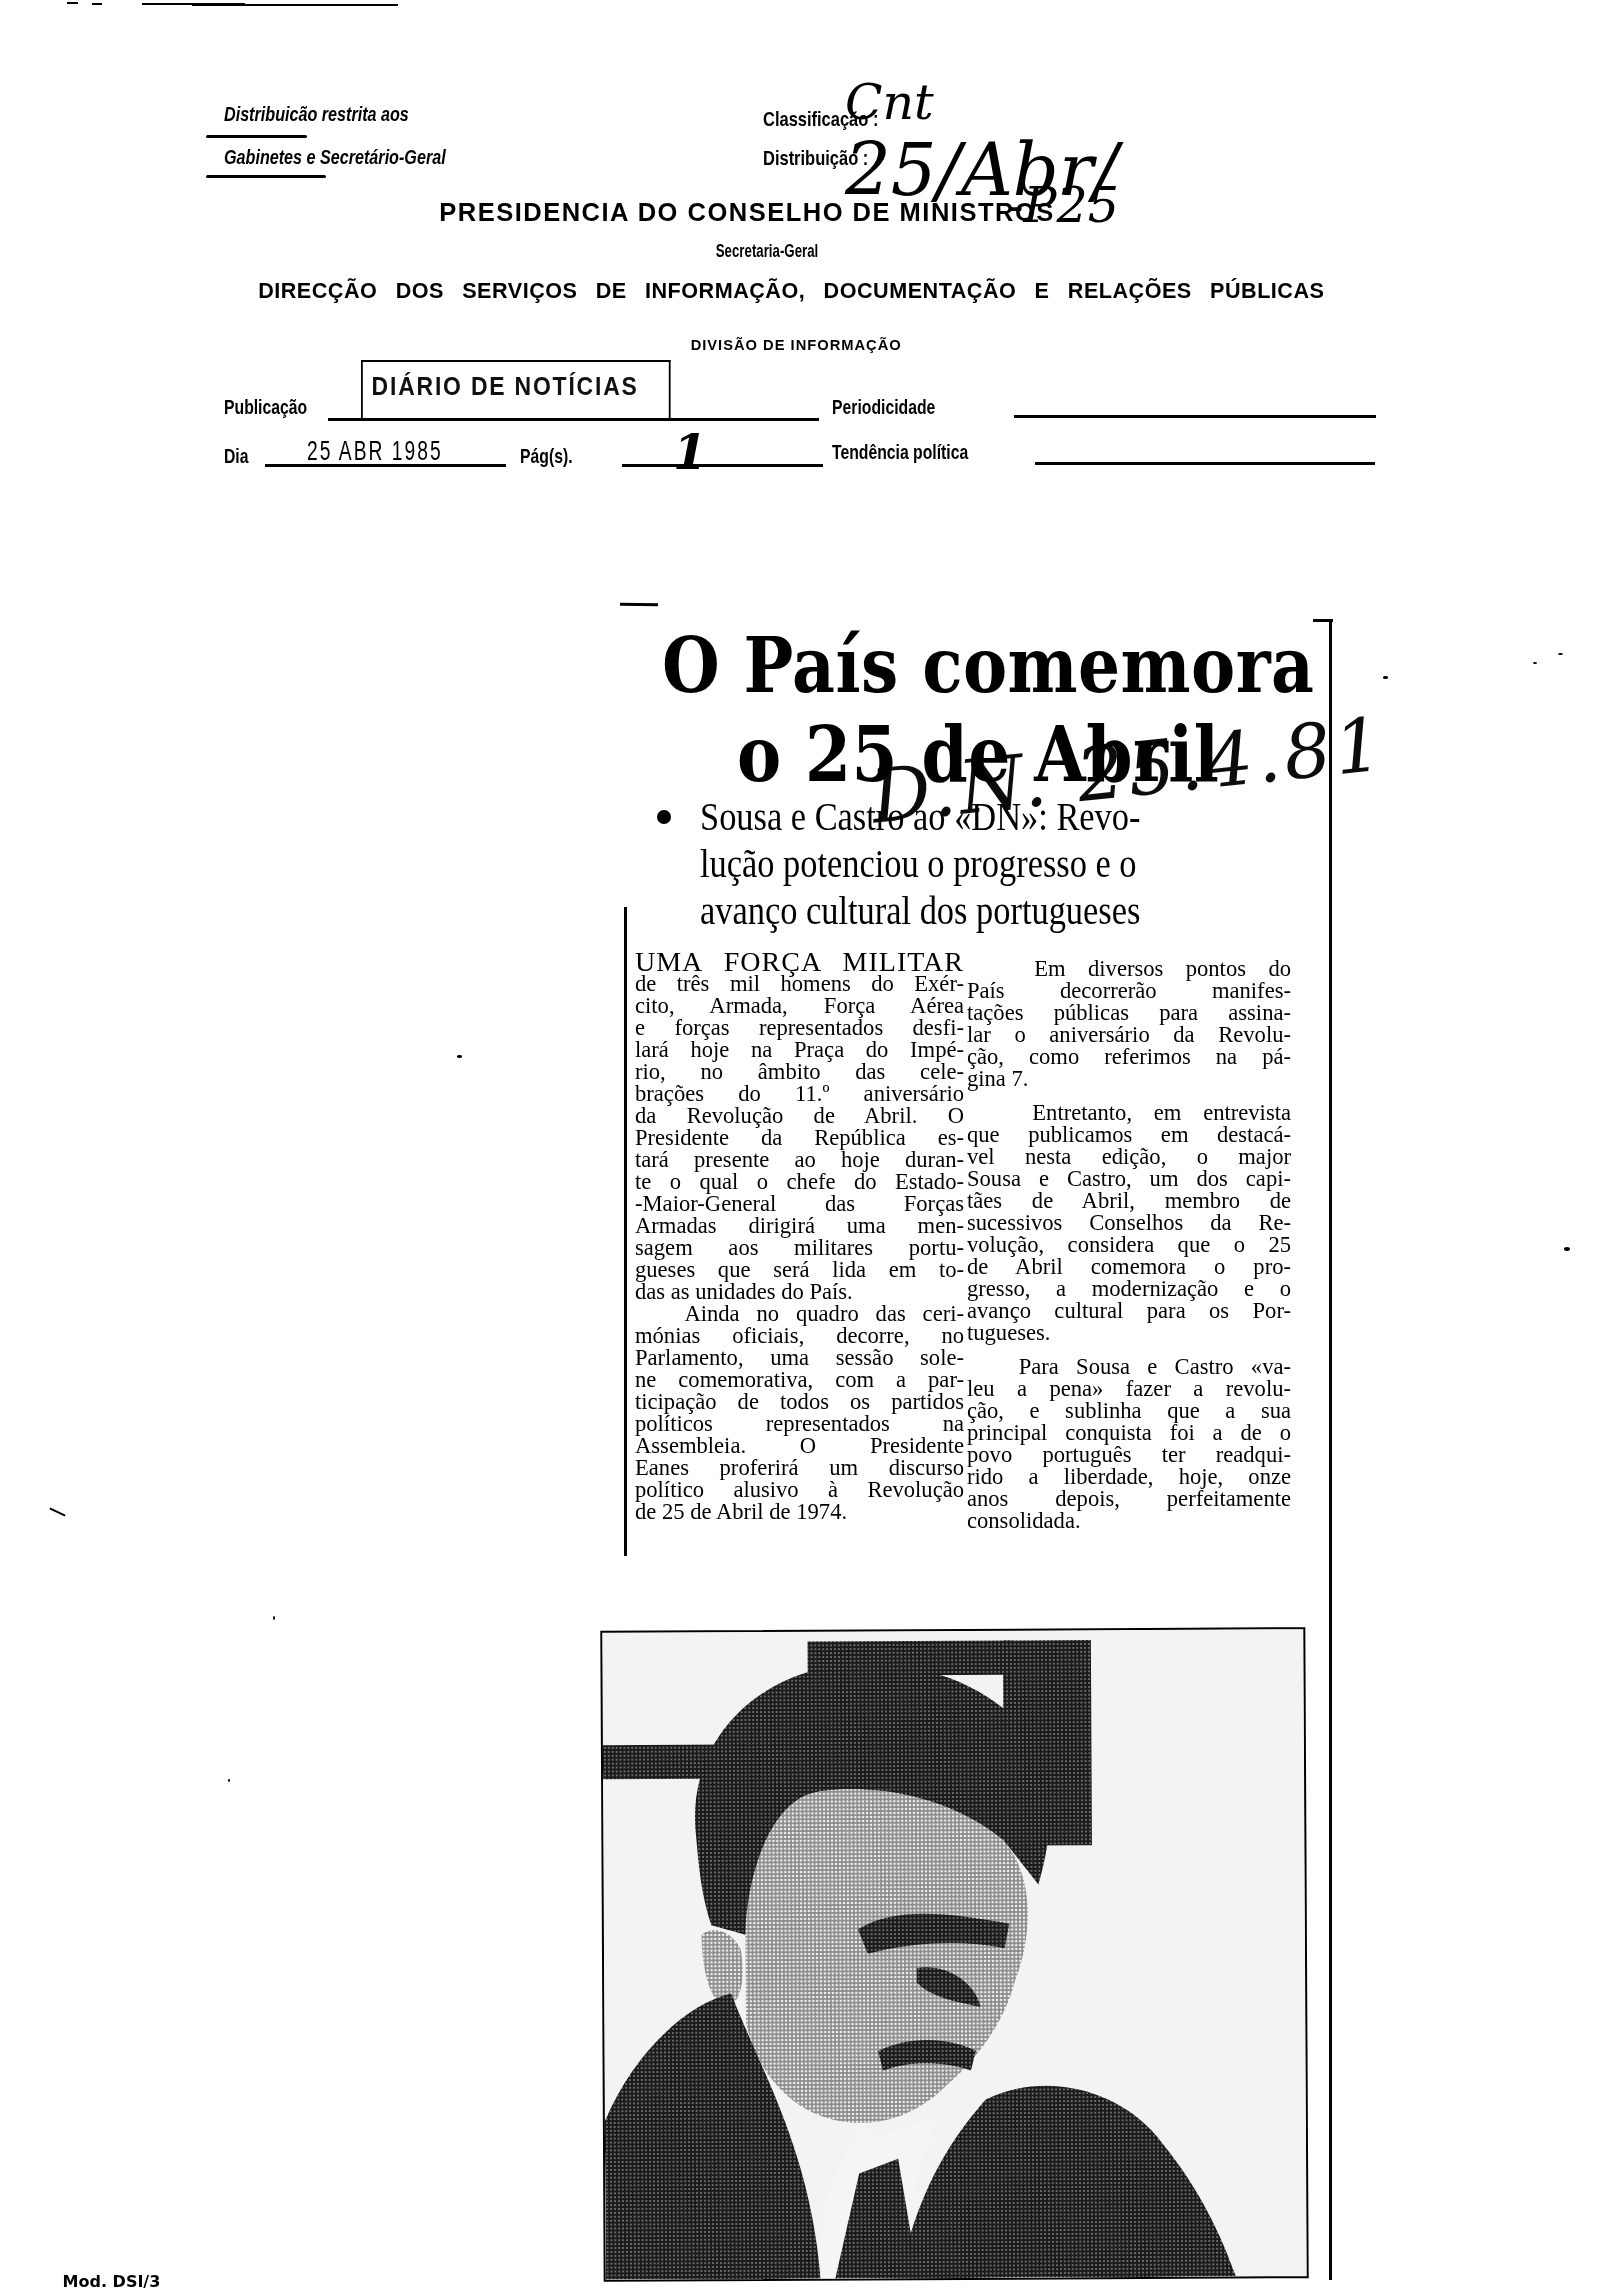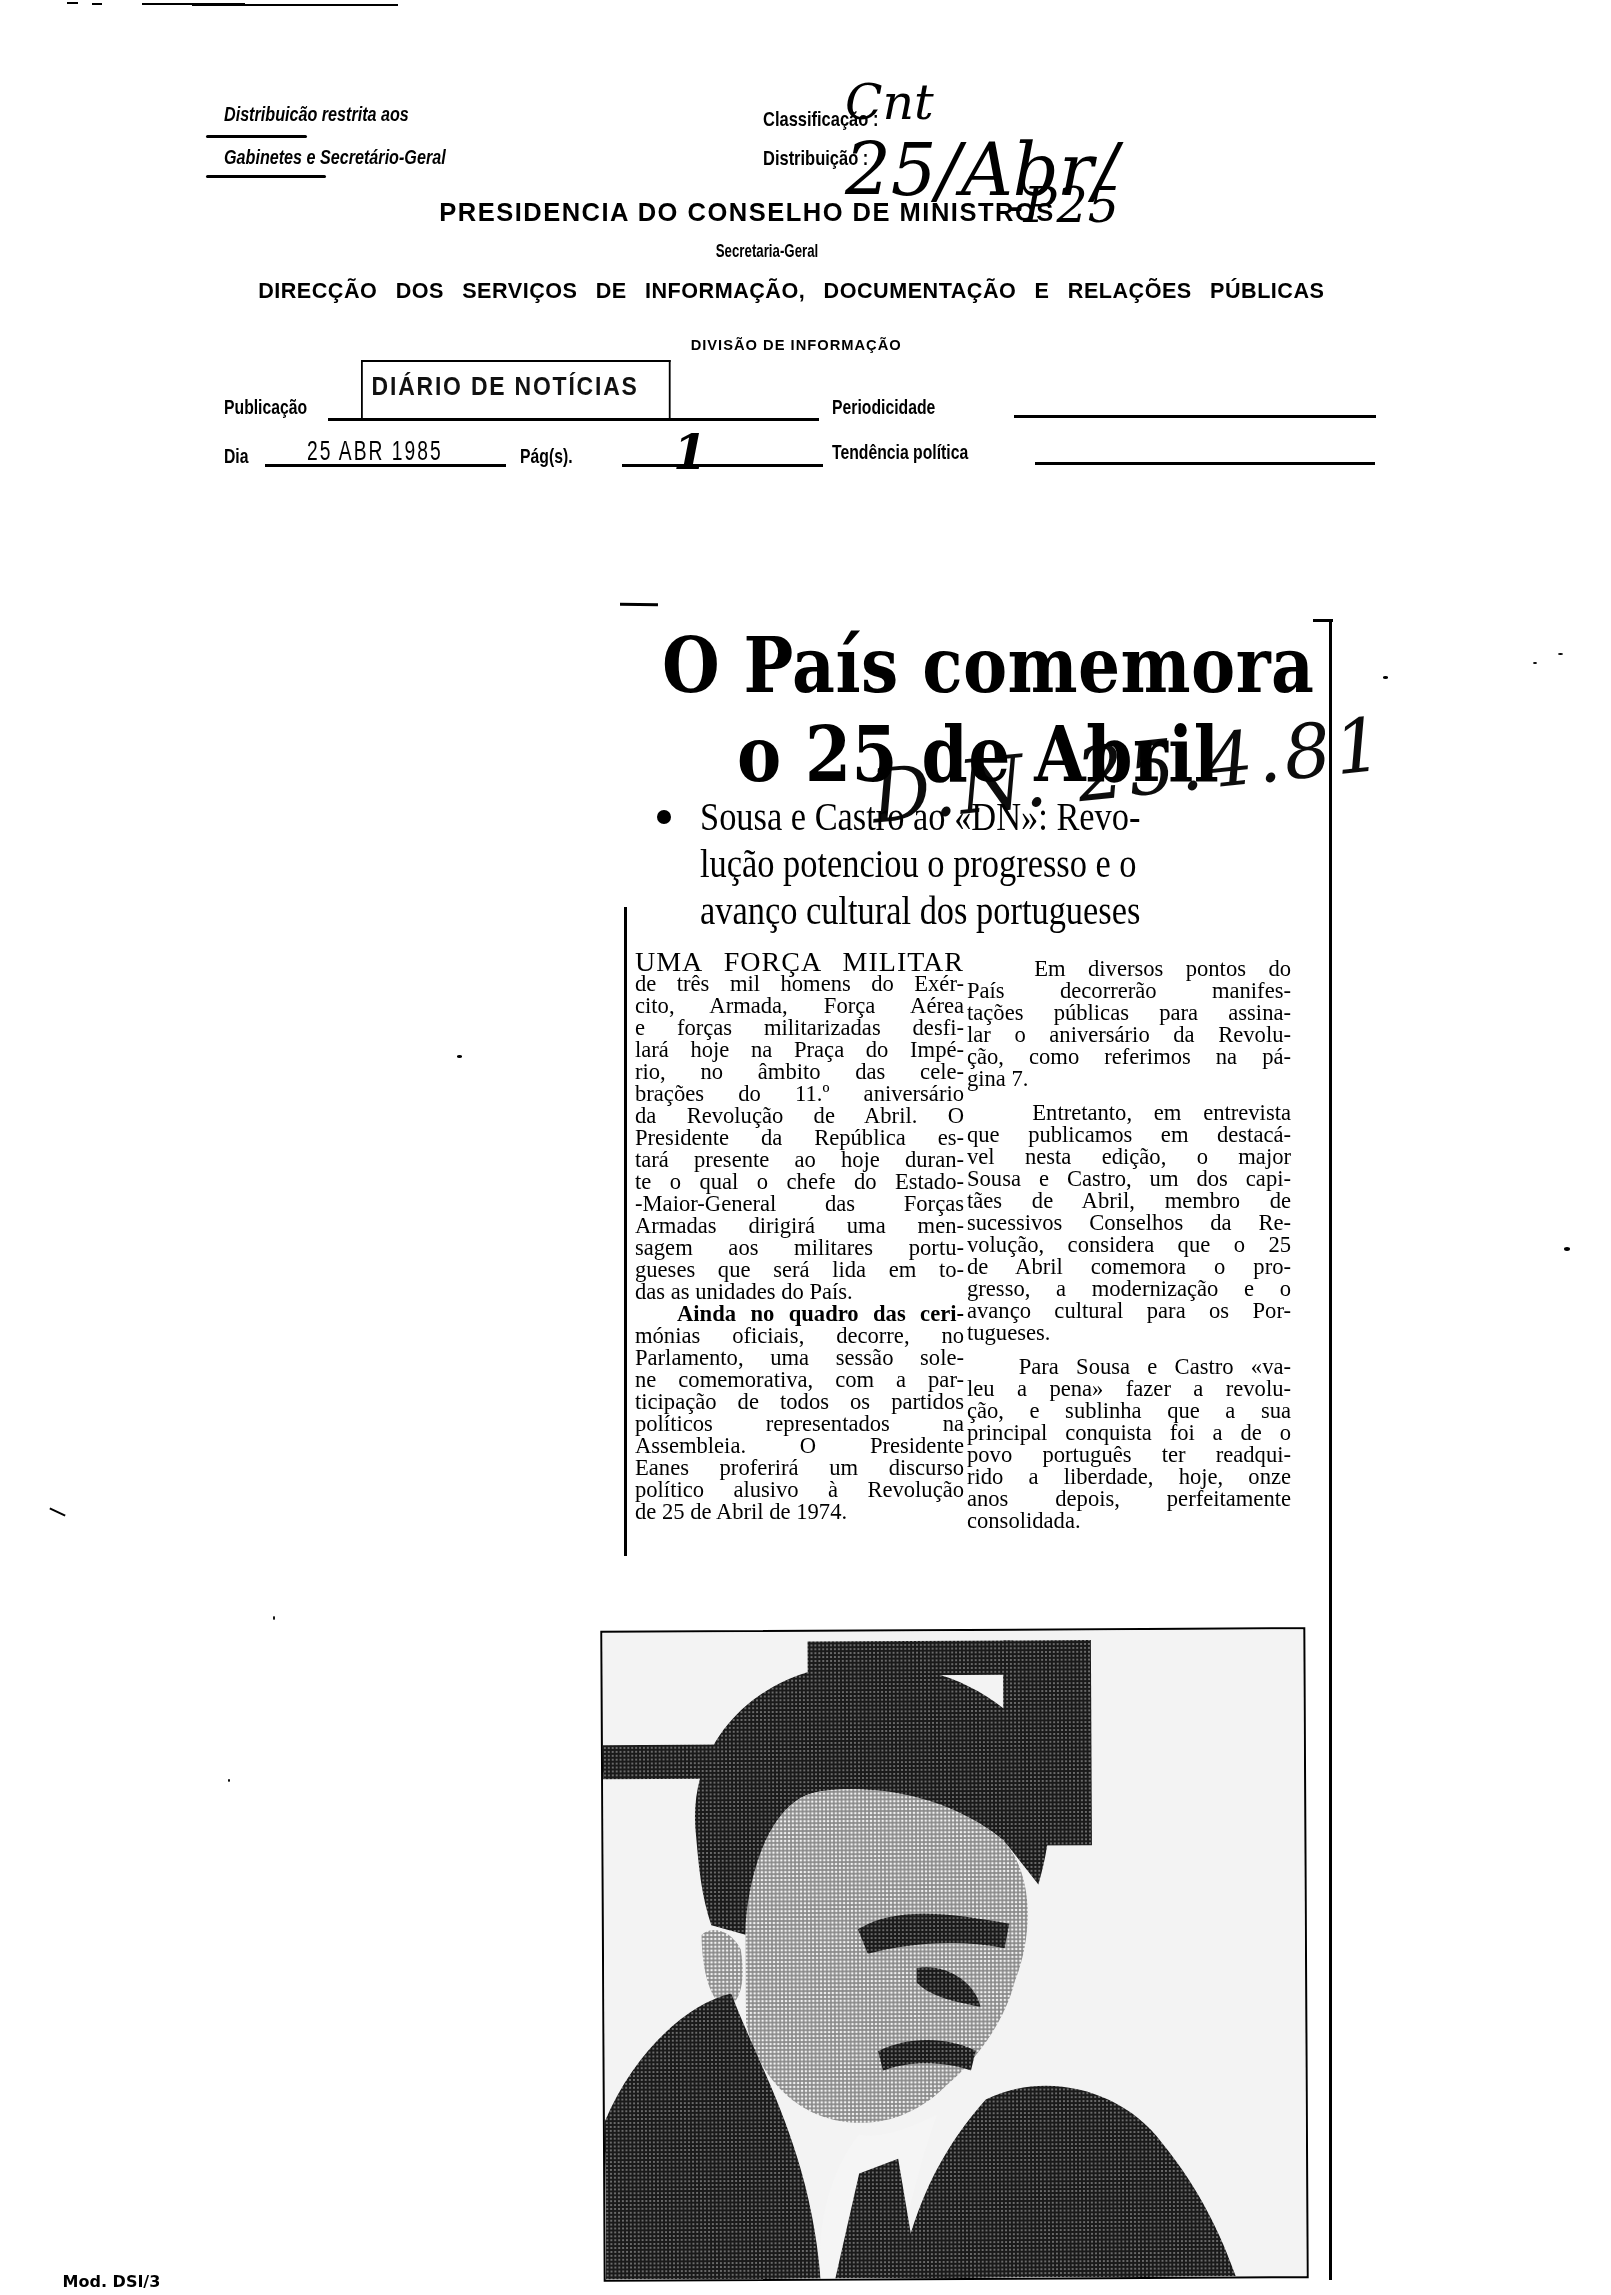--- a/index.html
+++ b/index.html
@@ -149,34 +149,34 @@
 
 <div class="bullet-dot" style="left:657px; top:810px;"></div>
 <div class="subhead" style="left:700px; top:793px;">Sousa e Castro ao «DN»: Revo-</div>
 <div class="subhead" style="left:700px; top:840px;">lução potenciou o progresso e o</div>
 <div class="subhead" style="left:700px; top:887px;">avanço cultural dos portugueses</div>
 
 <div class="column" style="left:635px; top:951px; width:329px;">
   <span class="line" style="font-size:28px; letter-spacing:1px;">UMA FORÇA MILITAR</span>
   <span class="line">de três mil homens do Exér-</span>
   <span class="line">cito, Armada, Força Aérea</span>
-  <span class="line">e forças militarizadas desfi-</span>
+  <span class="line">e forças representados desfi-</span>
   <span class="line">lará hoje na Praça do Impé-</span>
   <span class="line">rio, no âmbito das cele-</span>
   <span class="line">brações do 11.º aniversário</span>
   <span class="line">da Revolução de Abril. O</span>
   <span class="line">Presidente da República es-</span>
   <span class="line">tará presente ao hoje duran-</span>
   <span class="line">te o qual o chefe do Estado-</span>
   <span class="line">-Maior-General das Forças</span>
   <span class="line">Armadas dirigirá uma men-</span>
   <span class="line">sagem aos militares portu-</span>
   <span class="line">gueses que será lida em to-</span>
   <span class="line last">das as unidades do País.</span>
-  <span class="line" style="white-space:pre;font-weight:bold;">   Ainda no quadro das ceri-</span>
+  <span class="line" style="white-space:pre;">   Ainda no quadro das ceri-</span>
   <span class="line">mónias oficiais, decorre, no</span>
   <span class="line">Parlamento, uma sessão sole-</span>
   <span class="line">ne comemorativa, com a par-</span>
   <span class="line">ticipação de todos os partidos</span>
   <span class="line">políticos representados na</span>
   <span class="line">Assembleia. O Presidente</span>
   <span class="line">Eanes proferirá um discurso</span>
   <span class="line">político alusivo à Revolução</span>
   <span class="line last">de 25 de Abril de 1974.</span>
 </div>

